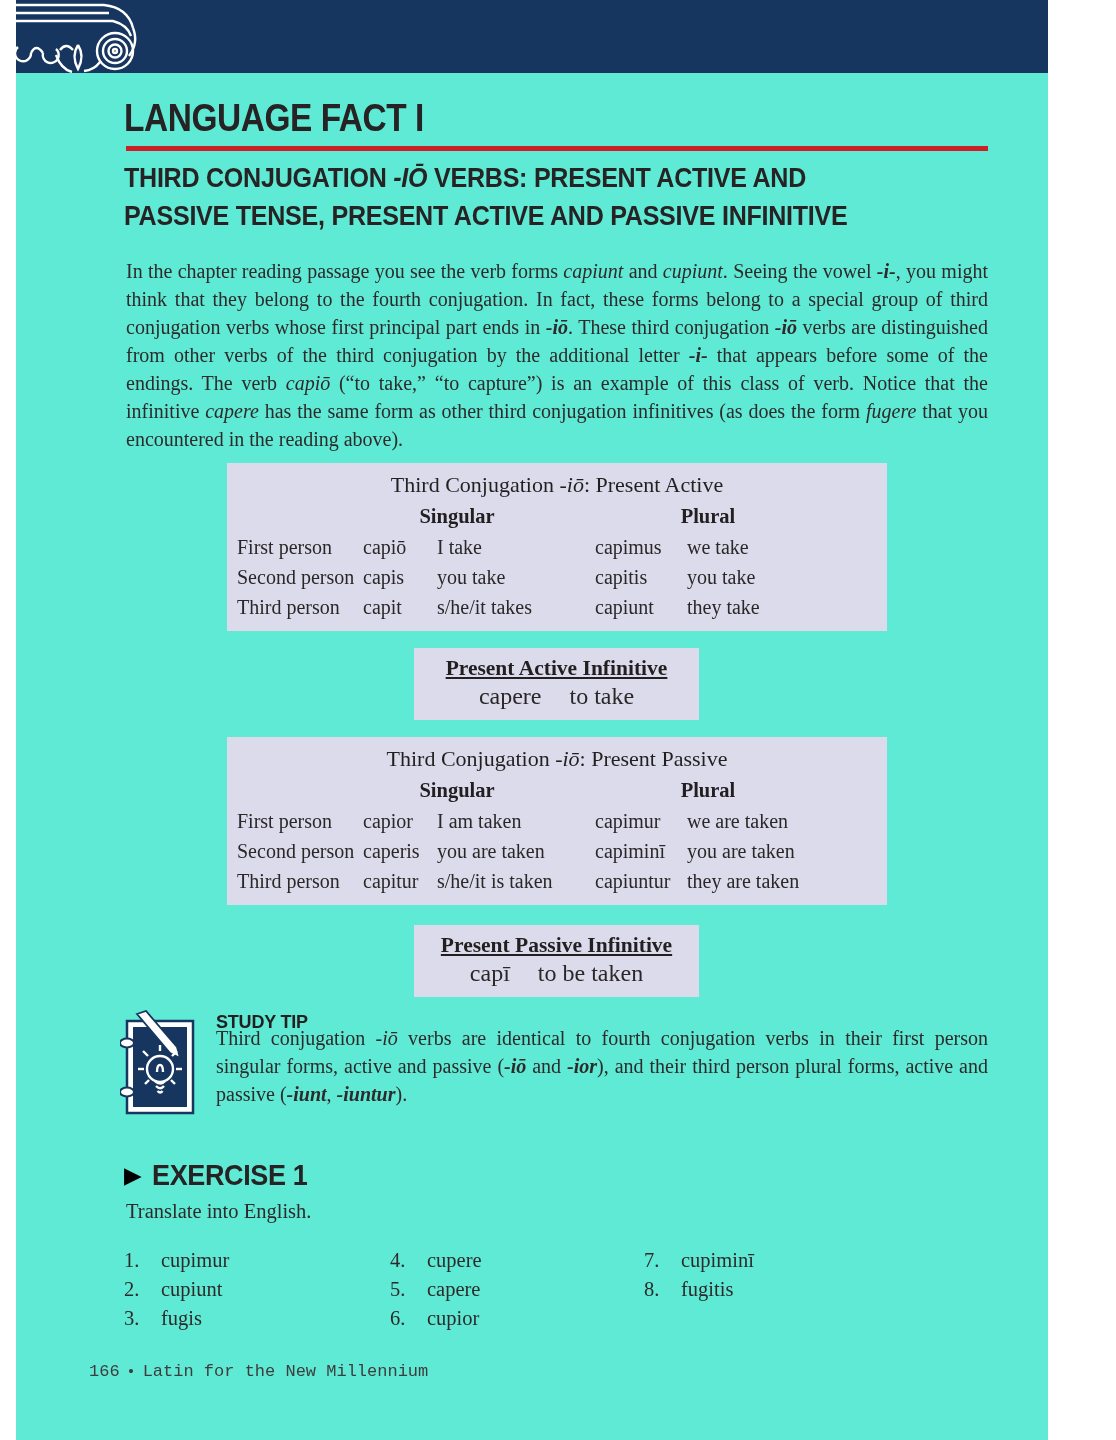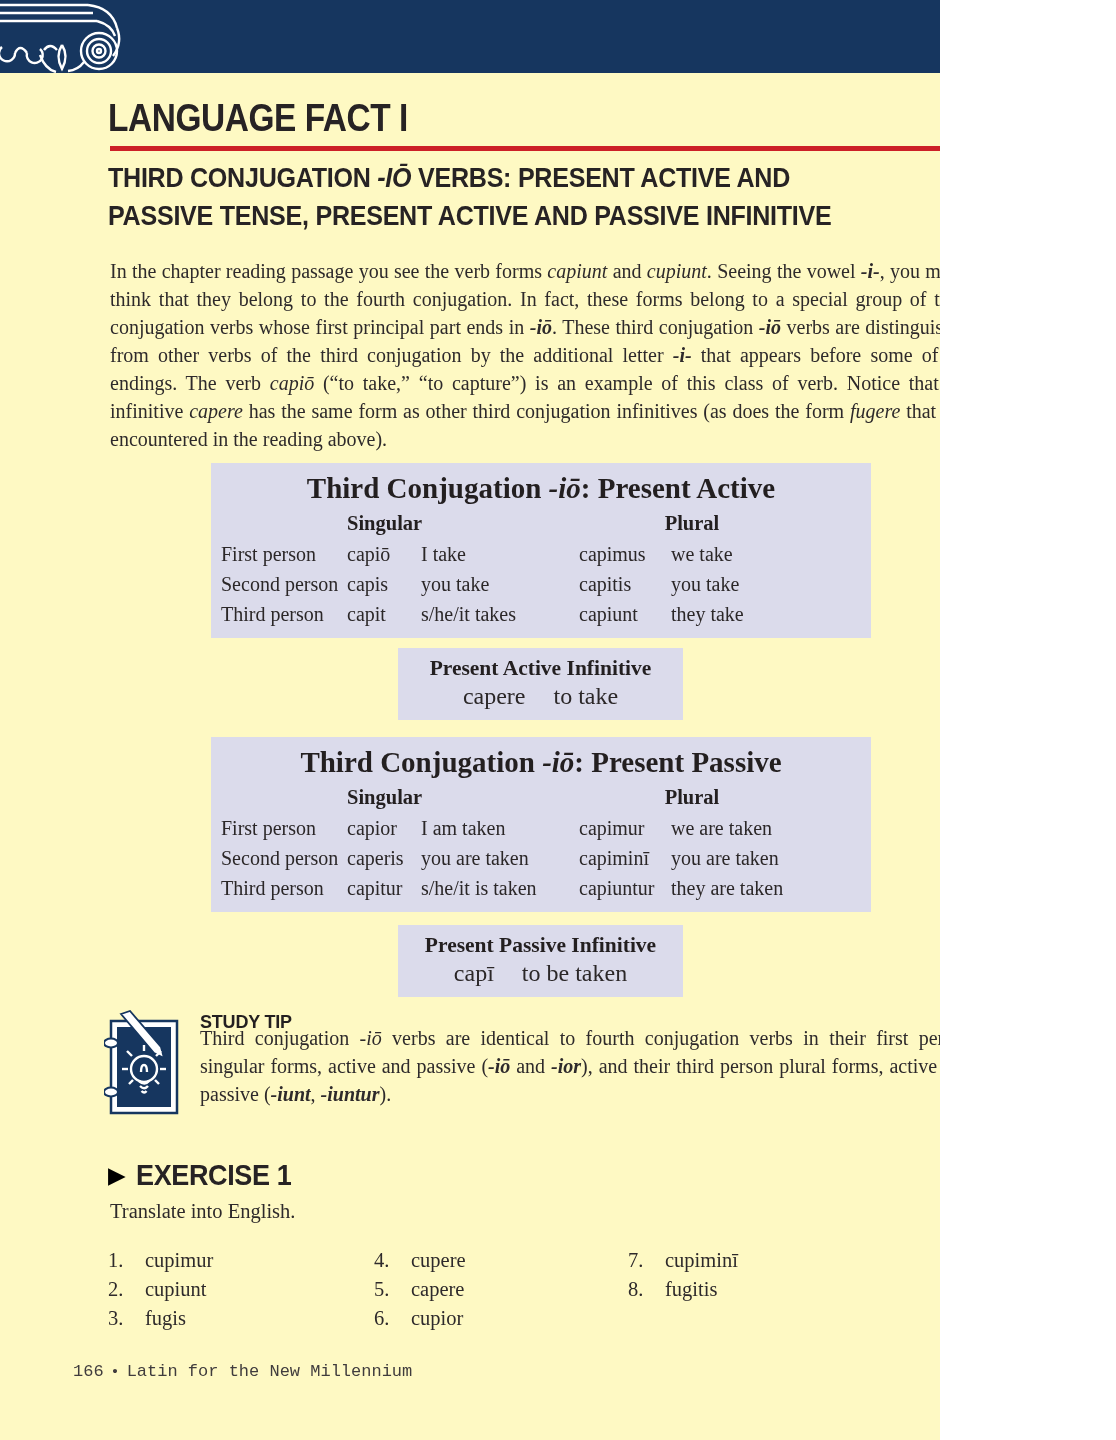--- a/index.html
+++ b/index.html
@@ -1,17 +1,17 @@
 <!DOCTYPE html>
 <html><head>
 <meta charset="utf-8">
 <style>
   html,body{margin:0;padding:0;background:#ffffff;}
-  .page{position:relative;width:940px;height:1440px;background:#fef9c3;overflow:hidden;
-        font-family:"Liberation Serif",serif;color:#2e2a2b;}
+  .page{position:relative;width:1032px;height:1440px;background:#5eead4;overflow:hidden;
+        font-family:"Liberation Serif",serif;color:#2e2a2b;margin-left:16px;}
 
   
   .band{position:absolute;left:0;top:0;width:1116px;height:73px;background:#16365f;}
   .logo{position:absolute;left:0;top:0;}
 
   
   .page-title{position:absolute;left:108px;top:96px;font-family:"Liberation Sans",sans-serif;
       font-weight:bold;font-size:38px;line-height:44px;color:#272324;letter-spacing:-0.5px;
       transform:scaleX(.88);transform-origin:0 0;white-space:nowrap;}
   .rule{position:absolute;left:110px;top:146px;width:862px;height:5px;background:#cc2027;}
@@ -20,31 +20,31 @@
       transform:scaleX(.88);transform-origin:0 0;white-space:nowrap;}
 
   
   .intro{position:absolute;left:110px;top:237px;width:862px;font-size:20px;line-height:28px;
       text-align:justify;color:#2e2a2b;}
   .italic{font-style:italic;}
   .bold-italic{font-style:italic;font-weight:bold;}
 
   
   .tbl{position:absolute;width:660px;background:#dbdbeb;font-size:20px;color:#2b2728;}
-  .tbl-title{text-align:center;font-weight:bold;font-size:29px;padding:9px 0 3px 0;color:#231f20;}
+  .tbl-title{text-align:center;font-weight:normal;font-size:22px;padding:9px 0 3px 0;color:#231f20;}
   .tbl-heads{display:grid;grid-template-columns:126px 232px 1fr;padding:0 10px;height:31px;
       line-height:31px;font-weight:bold;font-size:20.5px;color:#231f20;}
-  .th-sing{grid-column:2;padding-right:44px;}
+  .th-sing{grid-column:2;text-align:center;padding-right:44px;}
   .th-plur{grid-column:3;text-align:center;padding-right:56px;}
   .tbl-row{display:grid;grid-template-columns:126px 74px 158px 92px 1fr;padding:0 10px;
       line-height:30px;}
   .tbl-pad{height:9px;}
 
   .infbox{position:absolute;width:285px;background:#dbdbeb;text-align:center;color:#2b2728;}
-  .inf-title{font-weight:bold;font-size:21.5px;padding:8px 0 2px 0;color:#231f20;}
+  .inf-title{font-weight:bold;font-size:21.5px;padding:8px 0 2px 0;color:#231f20;text-decoration:underline;}
   .inf-row{font-size:24px;padding-bottom:10px;}
   .inf-latin{margin-right:28px;}
 
   
   .tip-icon{position:absolute;left:104px;top:1010px;}
   .tip-heading{position:absolute;left:200px;top:1012px;font-family:"Liberation Sans",sans-serif;
       font-weight:bold;font-size:18px;color:#231f20;letter-spacing:-0.2px;}
   .tip-text{position:absolute;left:200px;top:1004px;width:772px;font-size:20px;line-height:28px;
       text-align:justify;}
 

